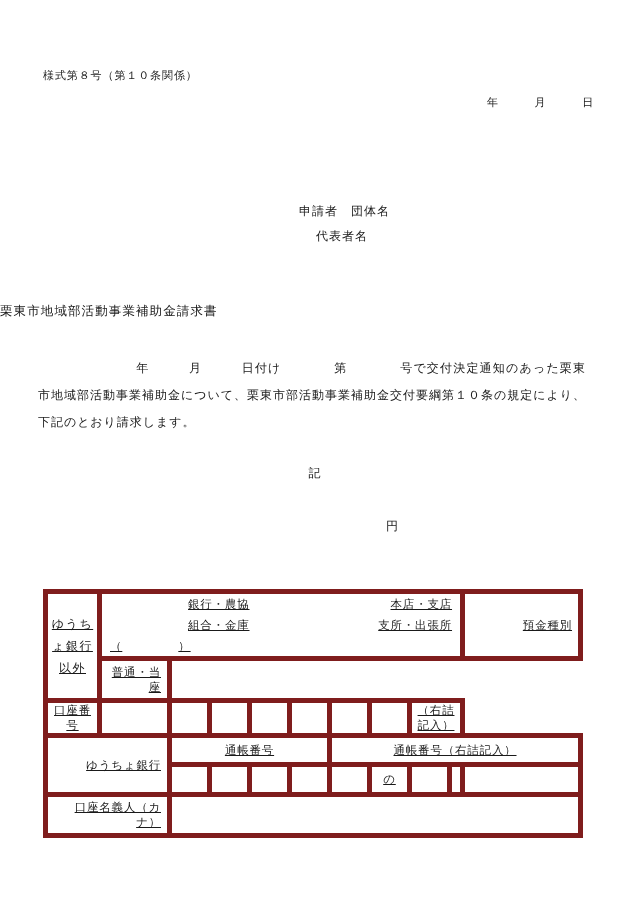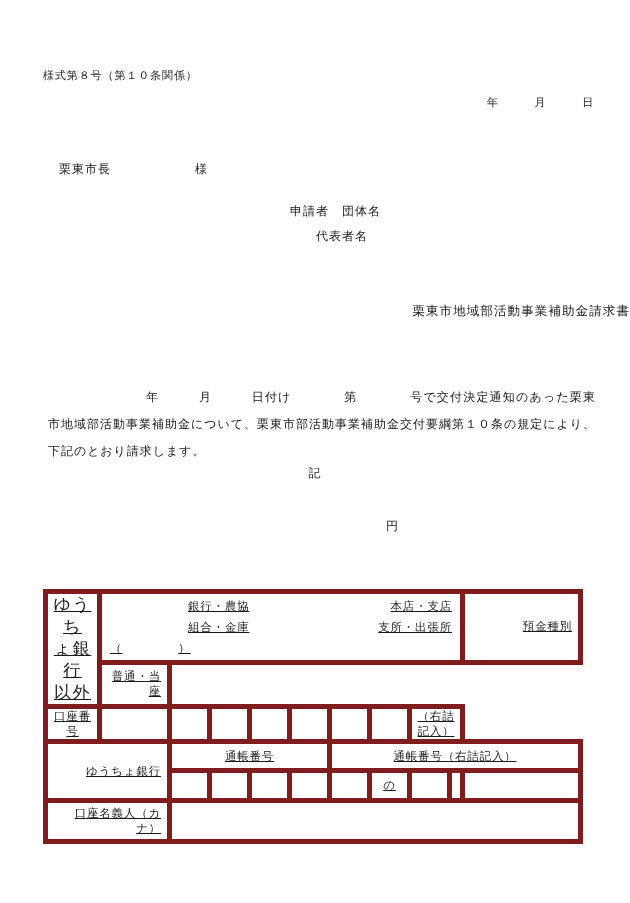--- a/index.html
+++ b/index.html
@@ -24,44 +24,43 @@
 
   
   .abs { position: absolute; white-space: pre; }
   .t11 { font-size: 11px; letter-spacing: 0.9px; }
   .t12 { font-size: 12px; letter-spacing: 1.0px; }
 
   
   .form-no      { left: 43px;  top: 68px;  }
   .date-line    { left: 487px; top: 95px;  }
   .addressee    { left: 43px;  top: 146px; }
-  .applicant-1  { left: 290px; top: 203px; text-align: right; }
+  .applicant-1  { left: 299px; top: 203px; text-align: right; }
   .applicant-2  { left: 316px; top: 228px; }
 
   .doc-title {
     position: absolute;
     left: 0; right: 0;
     top: 303px;
-    text-align: right;
+    text-align: left;
     font-size: 12.5px;
     letter-spacing: 1.1px;
   }
 
   
   .body-para {
     position: absolute;
-    left: 48px;
+    left: 38px;
     top: 355px;
     width: 548px;
     font-size: 12px;
     line-height: 27px;
     letter-spacing: 0.95px;
     text-align: justify;
     text-justify: inter-ideograph;
-    margin-top: 29px;
   }
   .body-para .indent { display: inline-block; width: 98px; }
 
   .ki {
     position: absolute;
     left: 0; right: 0;
     top: 465px;
     text-align: center;
     font-size: 12px;
     letter-spacing: 1px;
@@ -89,21 +88,21 @@
     vertical-align: middle;
     text-align: center;
     text-decoration: underline;
   }
   .cell-pad { padding: 3px 6px; }
 
   
   .yucho-gai {
     width: 54px;
     line-height: 22px;
-    font-size: 17px;
+    font-size: 12px;
     letter-spacing: 1.5px;
     text-align: center;
     padding: 2px 0;
   }
   .yucho-gai span { display: block; }
 
   .bank-name-cell {
     height: 62px;
     position: relative;
     text-align: left;
@@ -143,23 +142,20 @@
 </style>
 </head>
 <body>
 
 <div class="page">
 
   <div class="abs t11 form-no">様式第８号（第１０条関係）</div>
 
   <div class="abs t11 date-line">年　　　月　　　日</div>
 
-  <div class="abs t12 addressee">
-    <span>栗東市長</span><span style="display:inline-block;width:84px;"></span><span>様</span>
-  </div>
 
   <div class="abs t12 applicant-1">申請者　団体名</div>
 
   <div class="abs t12 applicant-2">代表者名</div>
 
   <div class="doc-title">栗東市地域部活動事業補助金請求書</div>
 
   <div class="body-para"><span class="indent"></span><span>年　　　月　　　日付け　　　　第　　　　号で交付決定通知のあった栗東市地域部活動事業補助金について、栗東市部活動事業補助金交付要綱第１０条の規定により、下記のとおり請求します。</span></div>
 
   <div class="ki">記</div>

